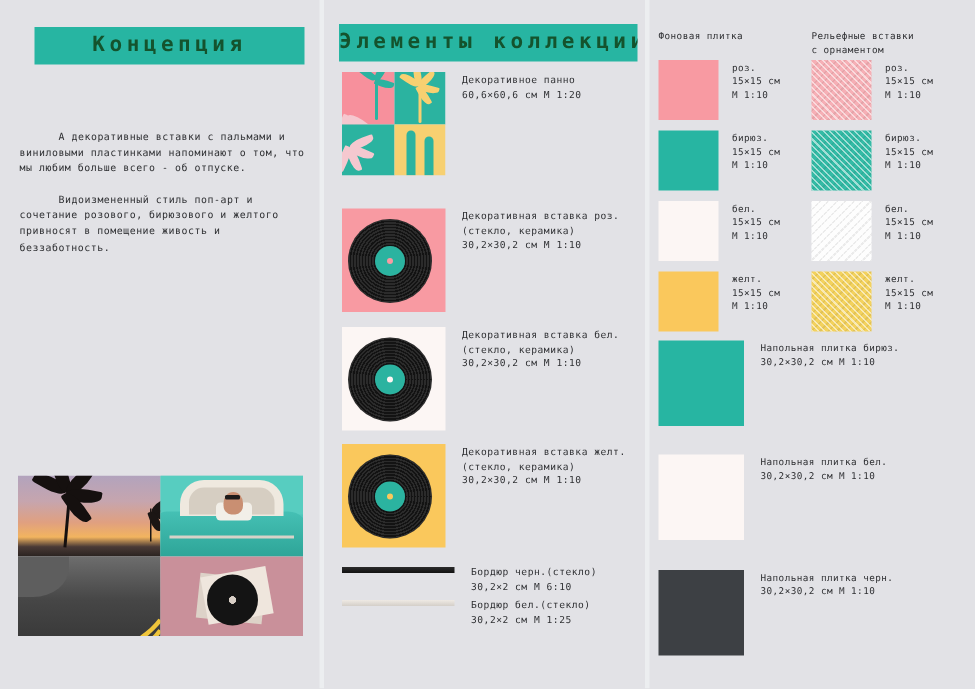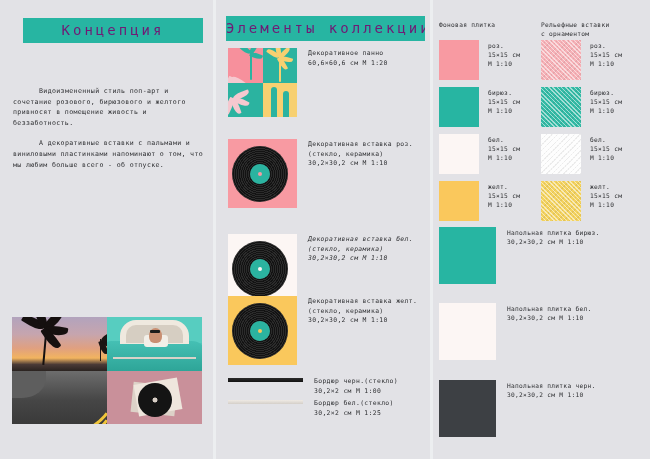--- a/index.html
+++ b/index.html
@@ -23,27 +23,28 @@
     background: #eceef0;
   }
   .vsep.left  { left: 213px; }
   .vsep.right { left: 430px; }
 
   
   .band {
     position: absolute;
     height: 25px;
     background: #27b5a2;
-    color: #701a75;
+    color: #14532d;
     font-size: 14px;
     letter-spacing: 3px;
     text-align: center;
     line-height: 25px;
     white-space: nowrap;
     overflow: hidden;
+    font-weight: bold;
   }
   .band.concept  { left: 23px;  top: 18px; width: 180px; }
   .band.elements { left: 226px; top: 16px; width: 199px; }
 
   
   .col-left { position: absolute; left: 0; top: 0; width: 213px; height: 459px; }
 
   .body-copy {
     position: absolute;
     left: 13px; top: 86px; width: 192px;
@@ -288,22 +289,22 @@
 <div id="page">
 
   <div class="vsep left"></div>
   <div class="vsep right"></div>
 
   <div class="col-left">
 
     <div class="band concept">Концепция</div>
 
     <div class="body-copy">
+      <p>А декоративные вставки с пальмами и виниловыми пластинками напоминают о том, что мы любим больше всего - об отпуске.</p>
       <p>Видоизмененный стиль поп-арт и сочетание розового, бирюзового и желтого привносят в помещение живость и беззаботность.</p>
-      <p>А декоративные вставки с пальмами и виниловыми пластинками напоминают о том, что мы любим больше всего - об отпуске.</p>
     </div>
 
     <div class="collage">
       <div class="cq q-sunset">
         <div class="palm-trunk"></div>
         <div class="frond" style="transform:rotate(-150deg)"></div>
         <div class="frond" style="transform:rotate(-105deg)"></div>
         <div class="frond" style="transform:rotate(-40deg)"></div>
         <div class="frond" style="transform:rotate(10deg)"></div>
         <div class="frond" style="transform:rotate(55deg)"></div>
@@ -379,21 +380,21 @@
         <div class="disc"></div>
         <div class="grooves"></div>
         <div class="label"></div>
         <div class="spindle" style="background:#f89aa2"></div>
       </div>
       <div class="caption">Декоративная вставка роз.
 (стекло, керамика)
 30,2×30,2 см М 1:10</div>
     </div>
 
-    <div class="item" style="left:12px; top:234px;font-style:italic;">
+    <div class="item" style="left:12px; top:218px;">
       <div class="vinyl-thumb" style="background:#fcf6f4">
         <div class="disc"></div>
         <div class="grooves"></div>
         <div class="label"></div>
         <div class="spindle" style="background:#fcf6f4"></div>
       </div>
       <div class="caption">Декоративная вставка бел.
 (стекло, керамика)
 30,2×30,2 см М 1:10</div>
     </div>
@@ -406,21 +407,21 @@
         <div class="spindle" style="background:#fac85c"></div>
       </div>
       <div class="caption">Декоративная вставка желт.
 (стекло, керамика)
 30,2×30,2 см М 1:10</div>
     </div>
 
     <div class="item" style="left:12px; top:376px;">
       <div class="strip" style="background:linear-gradient(180deg,#2b2b2b,#121212);margin-top:2px;"></div>
       <div class="caption">Бордюр черн.(стекло)
-30,2×2 см М 1:00</div>
+30,2×2 см М 6:10</div>
     </div>
 
     <div class="item" style="left:12px; top:398px;">
       <div class="strip" style="background:linear-gradient(180deg,#efeae4,#d4cfc9);margin-top:2px;"></div>
       <div class="caption">Бордюр бел.(стекло)
 30,2×2 см М 1:25</div>
     </div>
   </div>
 
   <div class="col-right">

